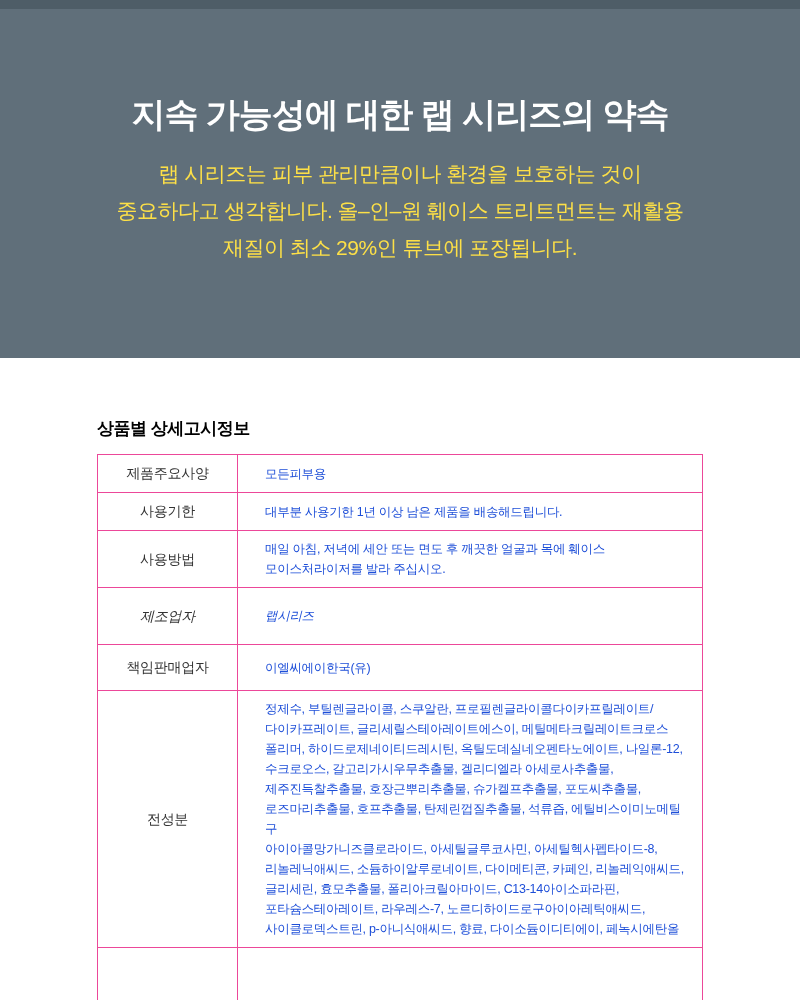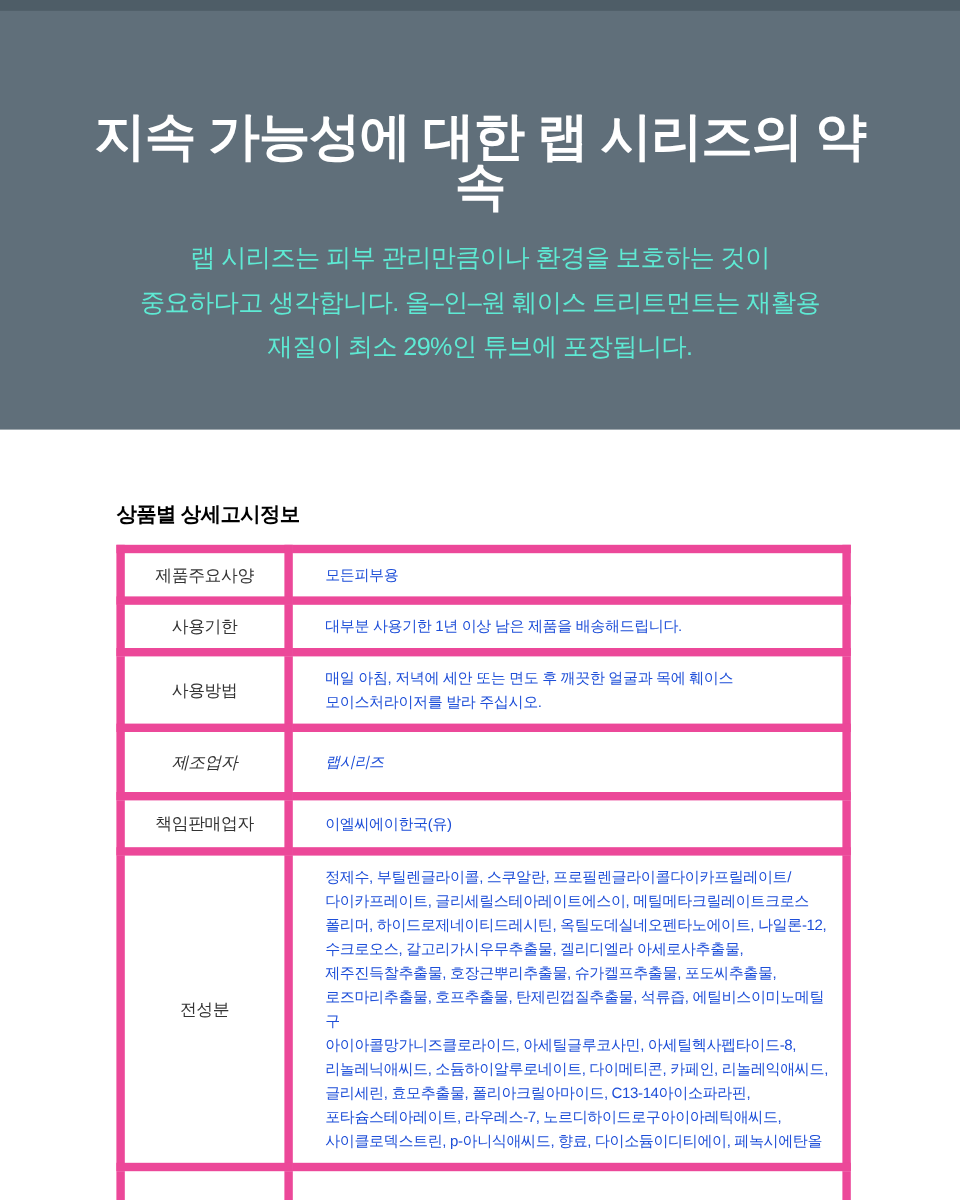--- a/index.html
+++ b/index.html
@@ -22,29 +22,29 @@
   }
   .banner-strip {
     width: 800px;
     height: 9px;
     background: #4e5d67;
   }
   .banner-title {
     margin: 84px 0 0 0;
     padding: 0 60px;
     color: #ffffff;
-    font-size: 43px;
+    font-size: 34px;
     line-height: 42px;
     font-weight: 700;
     letter-spacing: -1px;
   }
   .banner-subtitle {
     margin: 20px auto 0;
     padding: 0 50px;
-    color: #5eead4;
+    color: #fde047;
     font-size: 21px;
     line-height: 37px;
     font-weight: 400;
     letter-spacing: -0.5px;
     white-space: pre-line;
   }
 
   
   .content {
     margin-left: 97px;
@@ -59,21 +59,21 @@
     letter-spacing: -0.5px;
   }
 
   table.spec-table {
     width: 605px;
     border-collapse: collapse;
     table-layout: fixed;
   }
   .spec-table th,
   .spec-table td {
-    border: 7px solid #ec4899;
+    border: 1px solid #ec4899;
     vertical-align: middle;
     box-sizing: border-box;
   }
   .spec-table th {
     width: 140px;
     font-size: 14px;
     font-weight: 500;
     color: #333333;
     text-align: center;
     line-height: 21px;

